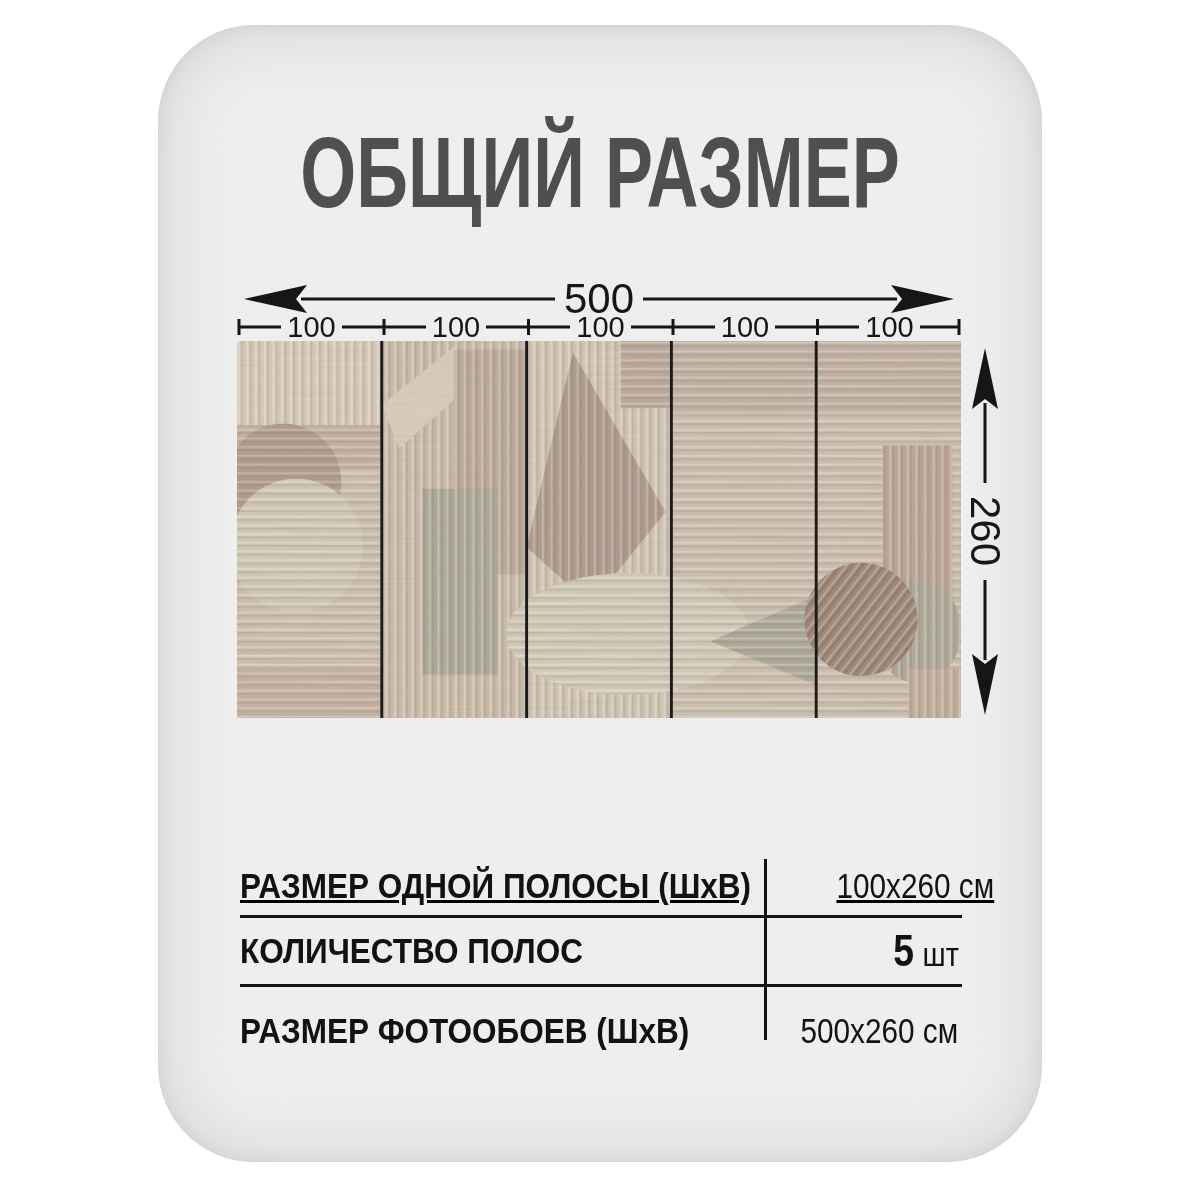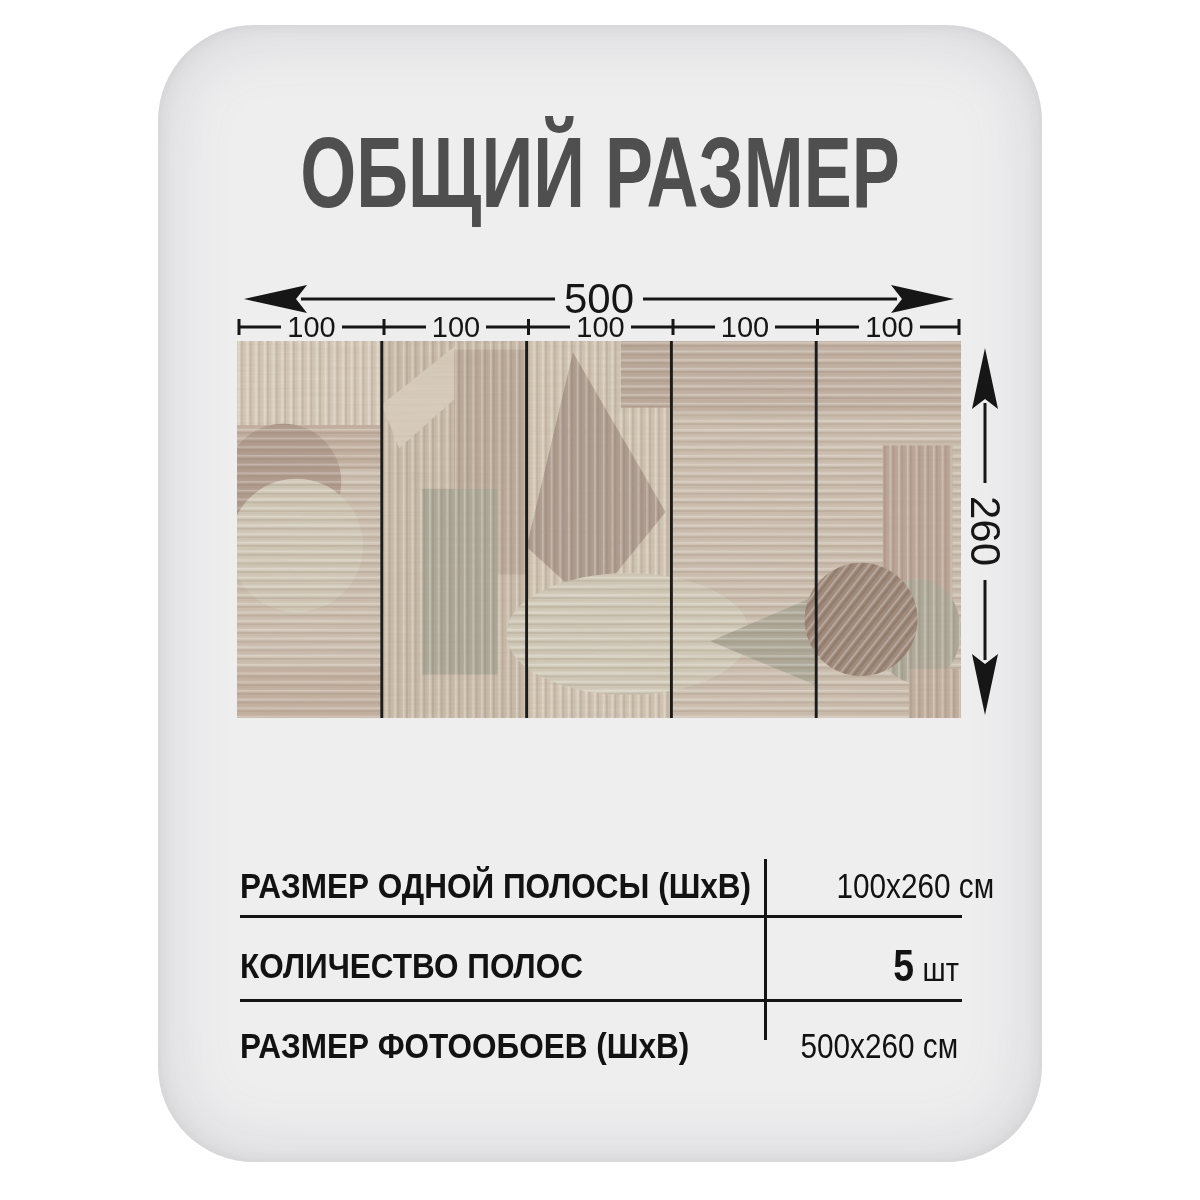--- a/index.html
+++ b/index.html
@@ -19,22 +19,22 @@
     color:#4f4f50;white-space:nowrap;
     transform:scaleX(0.72);transform-origin:50% 50%;
     letter-spacing:0px;
   }
   .dim-svg{position:absolute;overflow:visible;}
   .dim-svg text{font-family:"Liberation Sans","DejaVu Sans",sans-serif;fill:#161616;}
   .wallpaper{position:absolute;left:237px;top:341px;width:724px;height:377px;}
   
   .spec-table{position:absolute;left:240px;top:856px;width:722px;height:186px;}
   .t-row{display:flex;align-items:center;justify-content:space-between;}
-  .t-row.r1{height:59px;}
-  .t-row.r2{height:66px;margin-top:15px;}
+  .t-row.r1{height:59px;text-decoration:underline;}
+  .t-row.r2{height:66px;}
   .t-row.r3{height:55px;margin-top:16px;}
   .t-hline{height:3px;background:#141414;}
   .t-vline{position:absolute;left:524px;top:3px;bottom:2px;width:3px;background:#141414;}
   .lbl{
     display:inline-block;font-size:35px;font-weight:bold;color:#121212;
     transform:scaleX(0.9);transform-origin:0 50%;white-space:nowrap;
   }
   .val{
     display:inline-block;font-size:35px;color:#121212;padding-right:4px;
     transform:scaleX(0.85);transform-origin:100% 50%;white-space:nowrap;

